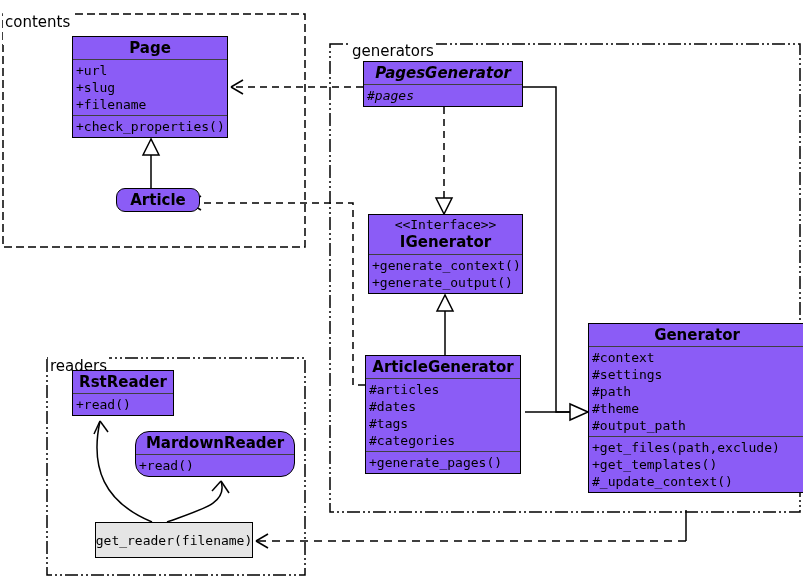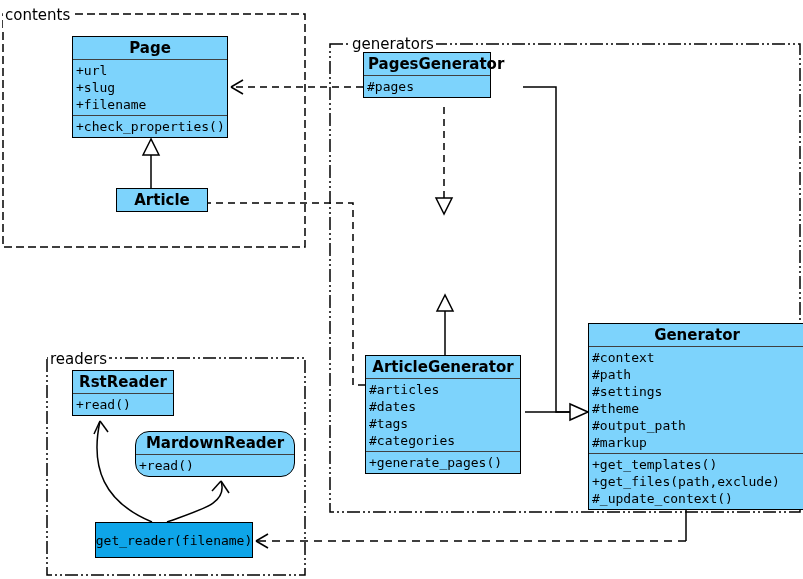--- a/index.html
+++ b/index.html
@@ -4,40 +4,40 @@
 <style>
   * { margin:0; padding:0; box-sizing:border-box; }
   html,body { background:#ffffff; }
   #canvas {
     position:relative; width:803px; height:579px; background:#fff;
     font-family:"DejaVu Sans", sans-serif; color:#000; overflow:hidden;
   }
   svg.layer { position:absolute; left:0; top:0; }
   .pkg-label {
     position:absolute; font-size:15px; line-height:15px; background:#fff;
-    padding:8px 2px; color:#000; font-family:"DejaVu Sans", sans-serif;
+    padding:15px 2px; color:#000; font-family:"DejaVu Sans", sans-serif;
   }
   .uml-class {
-    position:absolute; background:#7dd3fc; border:1px solid #000;
+    position:absolute; background:#8b5cf6; border:1px solid #000;
   }
   .uml-title {
     font-weight:bold; font-size:15px; line-height:20px; padding:1px 4px;
     text-align:center; white-space:nowrap;
   }
   .uml-stereotype {
     font-weight:normal; font-size:13px; line-height:15px; text-align:center;
     font-family:"DejaVu Sans Mono", monospace;
   }
   .uml-section { border-top:1px solid #404040; padding:2px 3px; }
   .uml-member {
     font-family:"DejaVu Sans Mono", monospace; font-size:13px; line-height:17px;
     white-space:pre; text-align:left;
   }
   .uml-function {
-    position:absolute; background:#0ea5e9; border:1px solid #000;
+    position:absolute; background:#e5e5e5; border:1px solid #000;
     font-family:"DejaVu Sans Mono", monospace; font-size:13px;
     display:flex; align-items:center; justify-content:center;
     white-space:nowrap;
   }
 </style>
 </head>
 <body>
 
 <div id="canvas">
 
@@ -123,58 +123,67 @@
     <div class="uml-section">
       <div class="uml-member">+url</div>
       <div class="uml-member">+slug</div>
       <div class="uml-member">+filename</div>
     </div>
     <div class="uml-section">
       <div class="uml-member">+check_properties()</div>
     </div>
   </div>
 
-  <div class="uml-class" style="left:116px; top:188px; width:92px;">
+  <div class="uml-class" style="left:116px; top:188px; width:84px;border-radius:9px;">
     <div class="uml-title">Article</div>
   </div>
 
-  <div class="uml-class" style="left:363px; top:52px; width:128px;">
+  <div class="uml-class" style="left:363px; top:61px; width:160px;font-style:italic;">
     <div class="uml-title">PagesGenerator</div>
     <div class="uml-section">
       <div class="uml-member">#pages</div>
     </div>
   </div>
 
+  <div class="uml-class" style="left:368px; top:214px; width:155px;">
+    <div style="padding:2px 4px;">
+      <div class="uml-stereotype">&lt;&lt;Interface&gt;&gt;</div>
+      <div class="uml-title" style="padding:0;">IGenerator</div>
+    </div>
+    <div class="uml-section">
+      <div class="uml-member">+generate_context()</div>
+      <div class="uml-member">+generate_output()</div>
+    </div>
+  </div>
 
   <div class="uml-class" style="left:365px; top:355px; width:156px;">
     <div class="uml-title">ArticleGenerator</div>
     <div class="uml-section">
       <div class="uml-member">#articles</div>
       <div class="uml-member">#dates</div>
       <div class="uml-member">#tags</div>
       <div class="uml-member">#categories</div>
     </div>
     <div class="uml-section">
       <div class="uml-member">+generate_pages()</div>
     </div>
   </div>
 
   <div class="uml-class" style="left:588px; top:323px; width:218px;">
     <div class="uml-title">Generator</div>
     <div class="uml-section">
       <div class="uml-member">#context</div>
+      <div class="uml-member">#settings</div>
       <div class="uml-member">#path</div>
-      <div class="uml-member">#settings</div>
       <div class="uml-member">#theme</div>
       <div class="uml-member">#output_path</div>
-      <div class="uml-member">#markup</div>
-    </div>
-    <div class="uml-section">
+    </div>
+    <div class="uml-section">
+      <div class="uml-member">+get_files(path,exclude)</div>
       <div class="uml-member">+get_templates()</div>
-      <div class="uml-member">+get_files(path,exclude)</div>
       <div class="uml-member">#_update_context()</div>
     </div>
   </div>
 
   <div class="uml-class" style="left:72px; top:370px; width:102px;">
     <div class="uml-title">RstReader</div>
     <div class="uml-section">
       <div class="uml-member">+read()</div>
     </div>
   </div>

